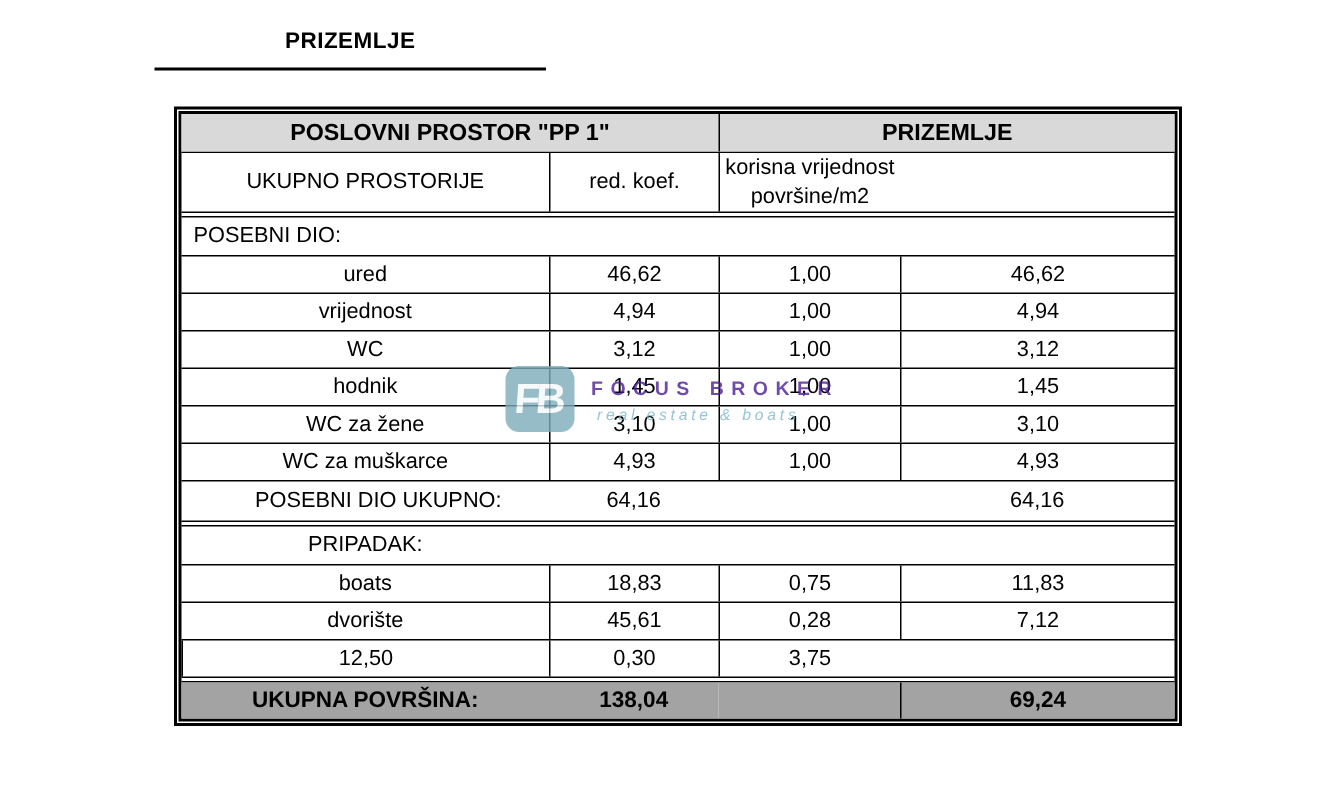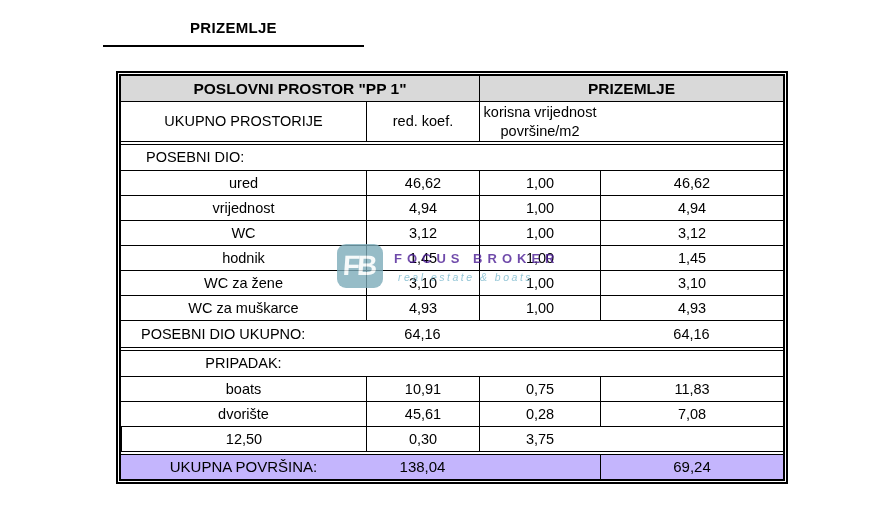--- a/index.html
+++ b/index.html
@@ -50,30 +50,30 @@
   }
   .v { border-left: 1px solid #000; }
 
   .r-h1 .cell { background: #d9d9d9; font-weight: bold; font-size: 15.5px; min-height: 25px; }
   .g1 { grid-column: 1 / 3; }
   .g2 { grid-column: 3 / 5; }
 
   .r-h2 .cell { min-height: 39px; }
 
   .r-section .cell { min-height: 25px; }
-  .span-all { grid-column: 1 / 5; justify-content: flex-start; padding-left: 25px; }
+  .span-all { grid-column: 1 / 5; justify-content: flex-start; padding-left: 8px; }
   .c1 { grid-column: 1 / 2; }
   .rest { grid-column: 2 / 5; }
 
   .r-data .cell { min-height: 24px; }
 
   .r-subtotal .cell { min-height: 26px; }
-  .left-lab { justify-content: flex-start; padding-left: 20px; }
-
-  .r-total .cell { background: #c4b5fd; font-weight: normal; font-size: 15px; min-height: 24px; }
+  .left-lab { justify-content: flex-start; padding-left: 20px; margin-left: 29px; }
+
+  .r-total .cell { background: #a3a3a3; font-weight: bold; font-size: 15px; min-height: 24px; }
 
   
   .watermark { position: absolute; left: 0; top: 0; width: 892px; height: 526px; pointer-events: none; opacity: 0.8; }
   .wm-logo {
     position: absolute; left: 337px; top: 244px;
     width: 46px; height: 44px;
     background: #7dacba;
     border-radius: 9px;
     display: flex; align-items: center; justify-content: center;
   }
@@ -168,29 +168,29 @@
           <div class="cell">64,16</div>
           <div class="cell"></div>
           <div class="cell">64,16</div>
         </div>
         <div class="row r-section double-top">
           <div class="cell c1">PRIPADAK:</div>
           <div class="cell rest"></div>
         </div>
         <div class="row r-data">
           <div class="cell">boats</div>
-          <div class="cell v">10,91</div>
+          <div class="cell v">18,83</div>
           <div class="cell v">0,75</div>
           <div class="cell v">11,83</div>
         </div>
         <div class="row r-data">
           <div class="cell">dvorište</div>
           <div class="cell v">45,61</div>
           <div class="cell v">0,28</div>
-          <div class="cell v">7,08</div>
+          <div class="cell v">7,12</div>
         </div>
         <div class="row r-data">
           <div class="cell v">12,50</div>
           <div class="cell v">0,30</div>
           <div class="cell v">3,75</div>
         </div>
       </div>
 
     <div class="row r-total double-top">
       <div class="cell">UKUPNA POVRŠINA:</div>

